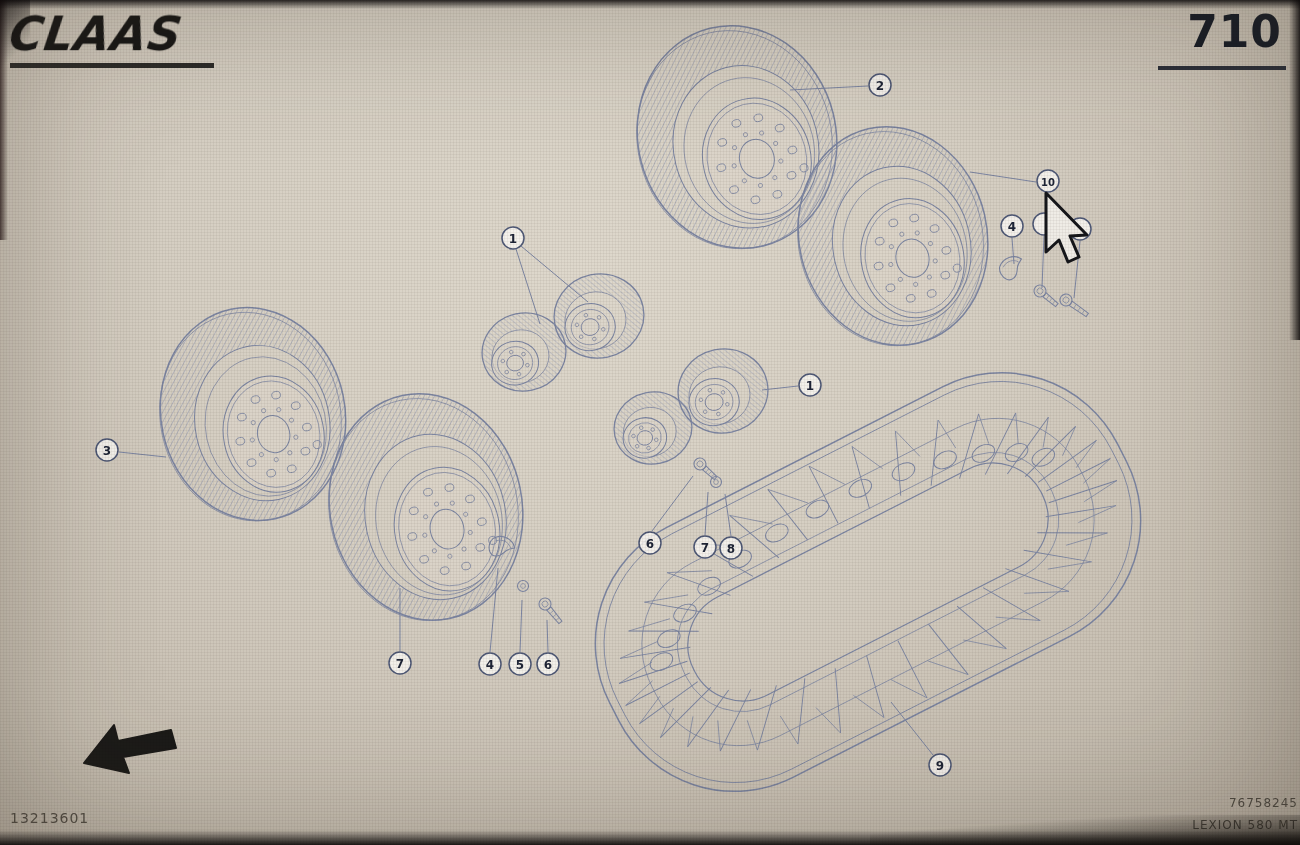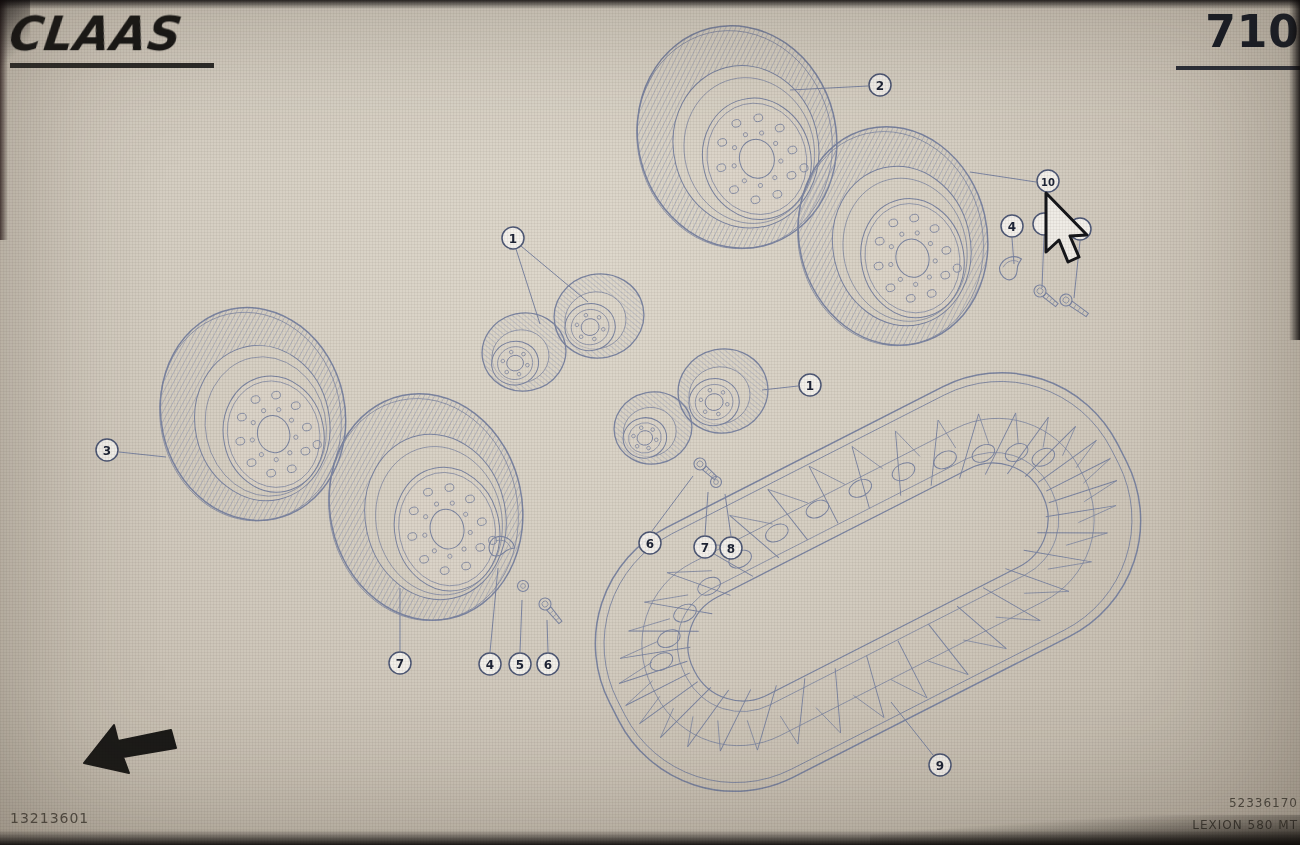--- a/index.html
+++ b/index.html
@@ -9,21 +9,21 @@
       radial-gradient(ellipse at 45% 32%, #ded8cc 0%, #d5cec2 42%, #c6beb1 75%, #afa699 100%);
     font-family:"DejaVu Sans","Liberation Sans",sans-serif;
   }
   
   .brand{position:absolute;top:6px;left:10px;color:#161514;}
   .brand .word{
     display:inline-block;font-size:46px;font-weight:bold;font-style:italic;
     letter-spacing:1px;transform:skewX(-8deg) scaleY(1.05);filter:blur(.3px);
   }
   .brand-underline{width:204px;height:5px;background:#2b2a28;margin-top:3px;filter:blur(.4px);}
-  .page-num{position:absolute;top:6px;right:0;text-align:center;color:#151a24;}
+  .page-num{position:absolute;top:6px;right:18px;text-align:center;color:#151a24;}
   .page-num .num{font-size:44px;font-weight:bold;filter:blur(.3px);letter-spacing:1px;}
   .page-underline{position:absolute;right:-4px;top:60px;width:128px;height:4px;background:#2a2e38;filter:blur(.4px);}
   
   .footer-left{position:absolute;left:10px;top:810px;font-size:14px;color:#3e3931;
     letter-spacing:1px;filter:blur(.45px);opacity:.85;}
   .footer-right{position:absolute;right:2px;top:792px;text-align:right;font-size:12px;
     color:#332f28;letter-spacing:1px;line-height:22px;filter:blur(.5px);opacity:.8;}
   
   .diagram-svg{position:absolute;inset:0;filter:blur(.3px) saturate(.92);}
   
@@ -471,21 +471,21 @@
     <g>
       <polygon points="1046,193 1046,252 1059,240 1068,262 1079,257 1070,236 1087,235" fill="#efece5" stroke="#15161a" stroke-width="3" stroke-linejoin="round"></polygon>
     </g>
     <g>
       <polygon points="84,763 114,725 118,741 171,730 176,748 123,757 129,773" fill="#1b1a18" stroke="#1b1a18" stroke-width="2" stroke-linejoin="round"></polygon>
     </g>
   </svg>
 
   <div class="footer-left">13213601</div>
   <div class="footer-right">
-    <div>52336170</div>
+    <div>76758245</div>
     <div>LEXION 580 MT</div>
   </div>
 
   <div class="texture"></div>
   <div class="vignette"></div>
   <div class="edge edge-top"></div>
   <div class="edge edge-bottom"></div>
   <div class="edge edge-right"></div>
   <div class="edge edge-left"></div>
   <div class="edge corner-br"></div>

